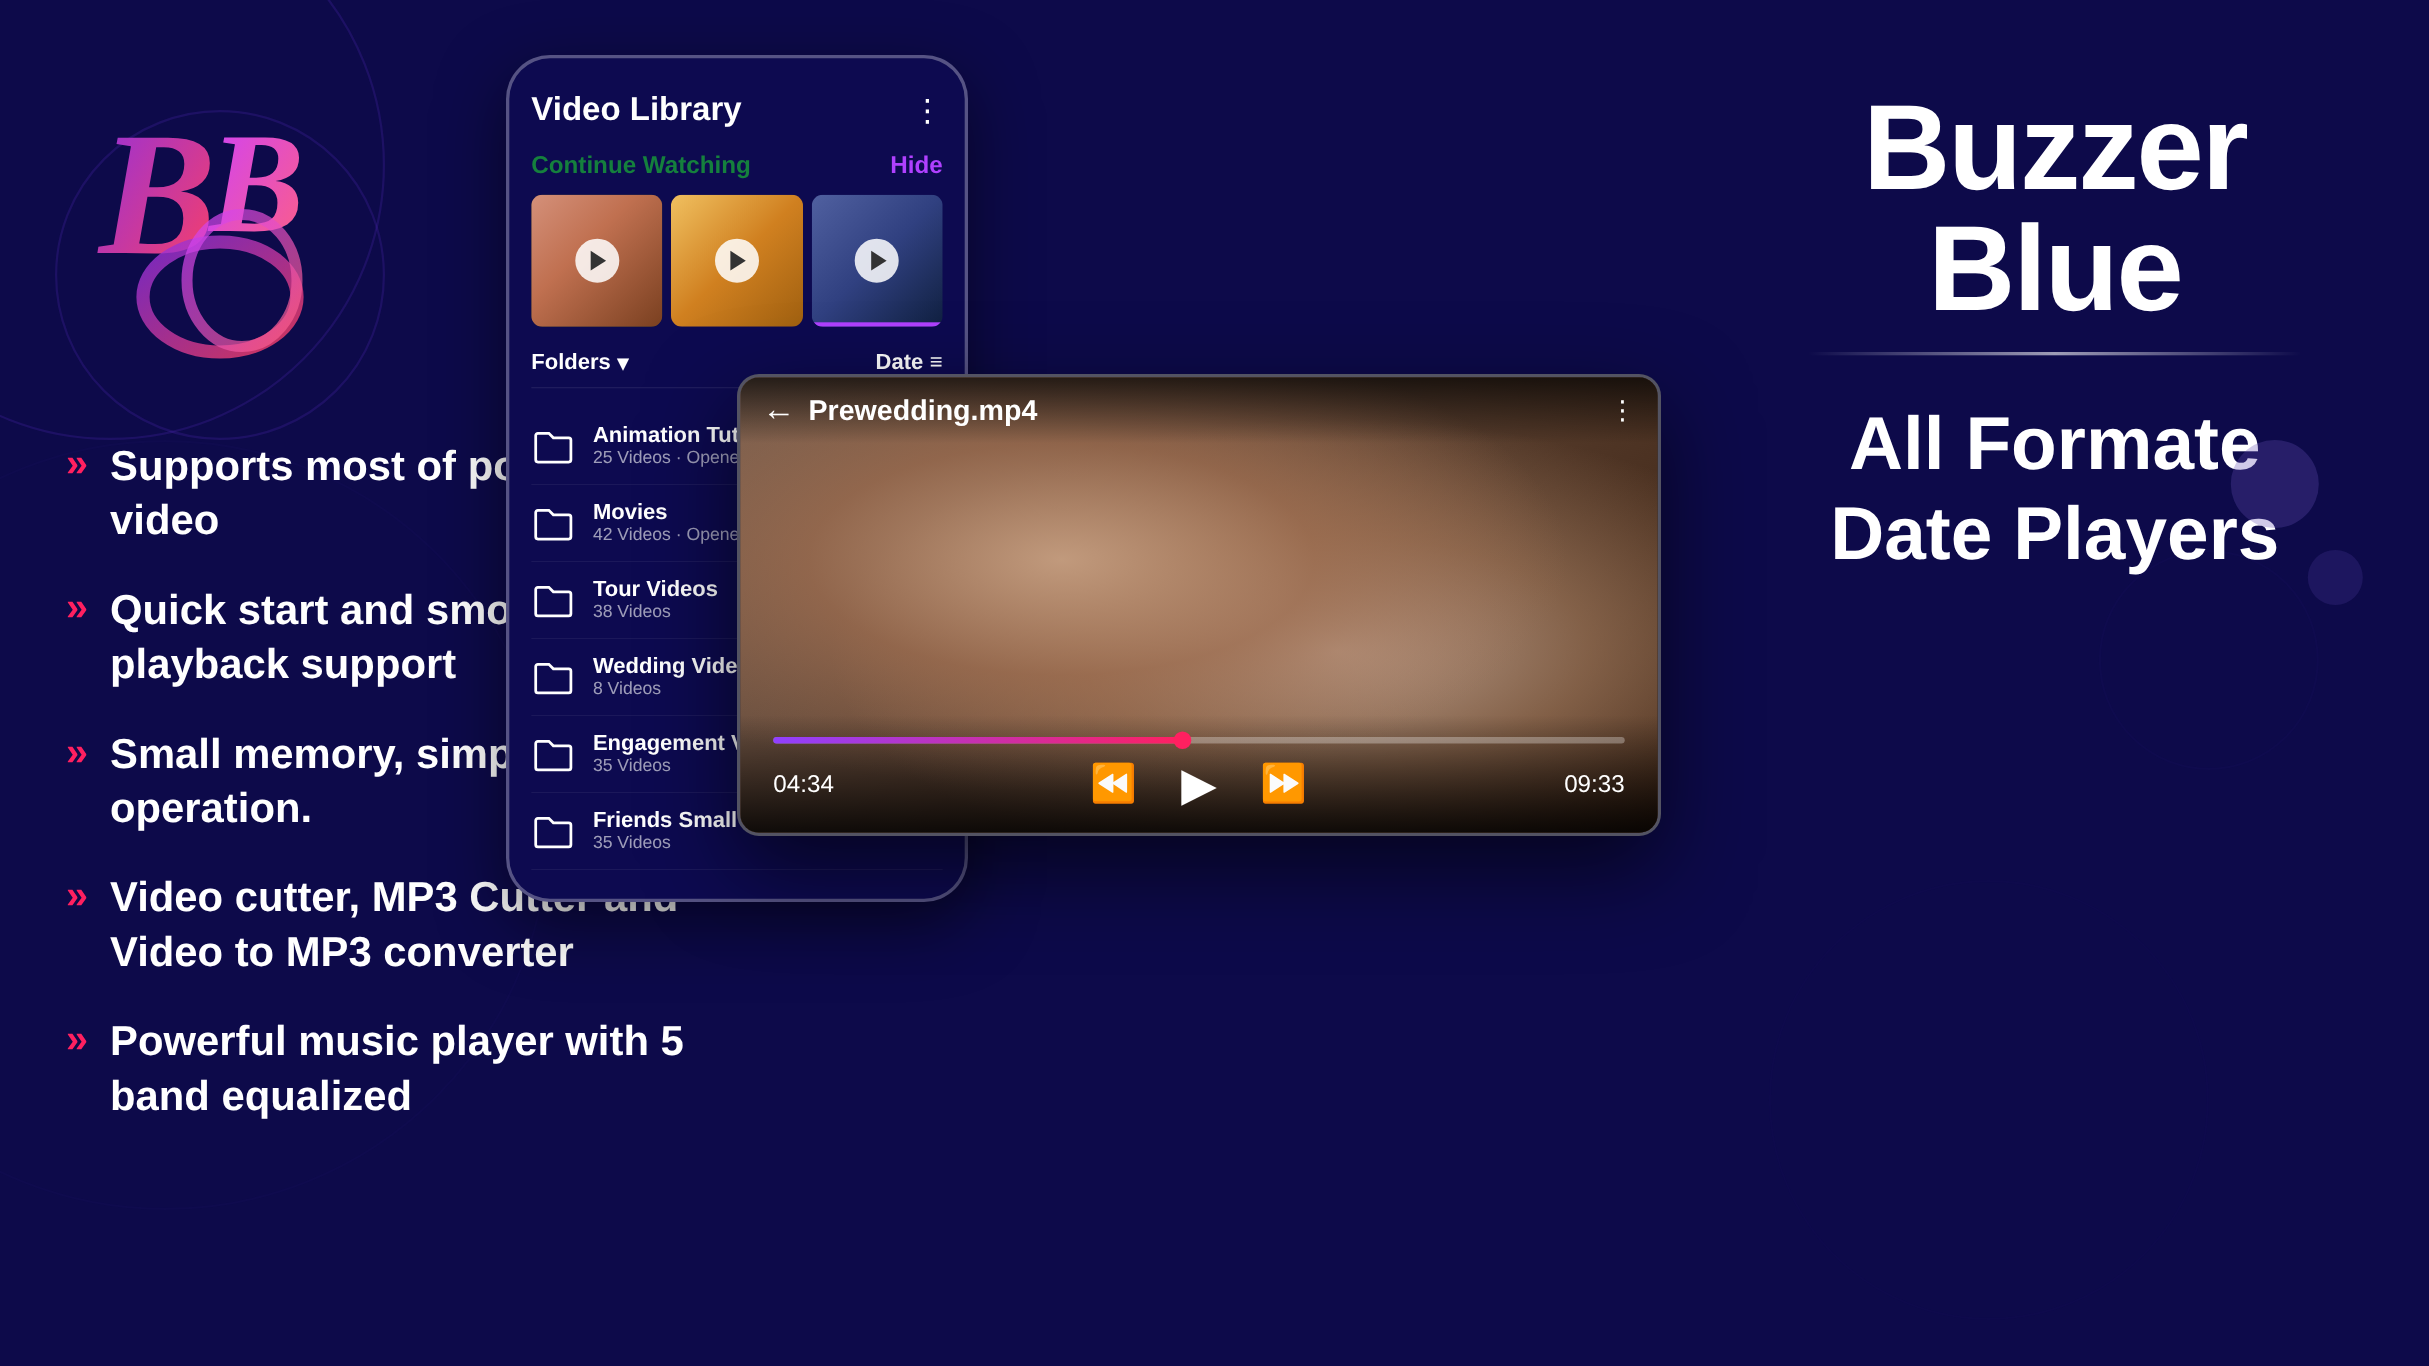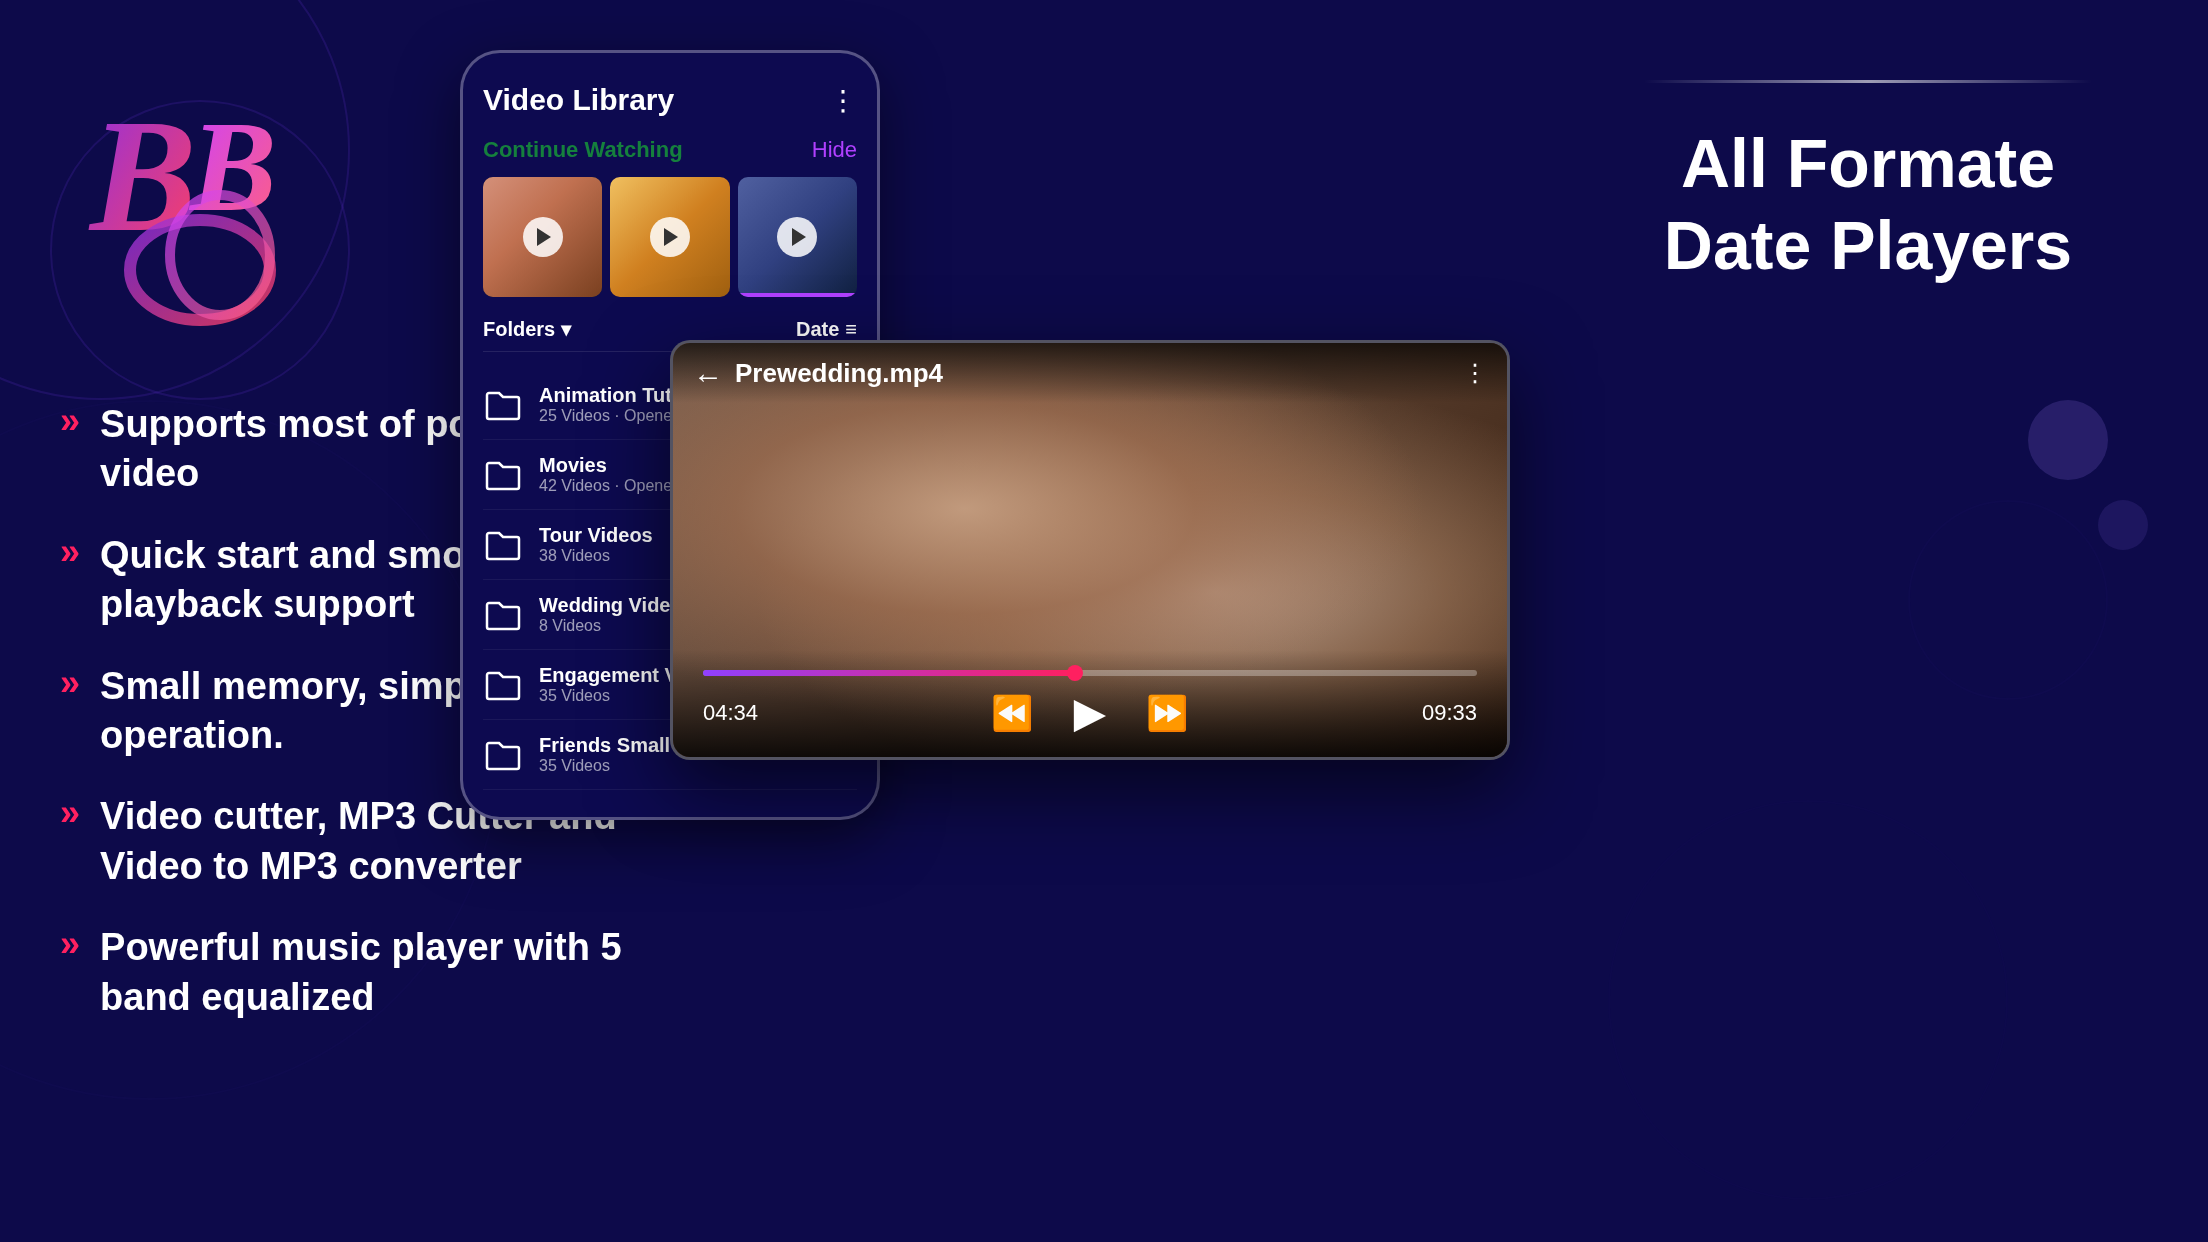--- a/index.html
+++ b/index.html
@@ -124,21 +124,21 @@
 
     .continue-watching-label {
       color: #15803d;
       font-size: 22px;
       font-weight: 600;
     }
 
     .hide-button {
       color: #b040ff;
       font-size: 22px;
-      font-weight: 400;
+      font-weight: 700;
       cursor: pointer;
     }
 
     .thumbnails-row {
       display: flex;
       gap: 8px;
     }
 
     .thumbnail {
       flex: 1;
@@ -670,20 +670,21 @@
         <span class="ctrl-btn">⏪</span>
         <span class="ctrl-btn-play">▶</span>
         <span class="ctrl-btn">⏩</span>
       </div>
       <span class="time-total">09:33</span>
     </div>
   </div>
 </div>
 
 <div class="right-section">
+  <div class="brand-title">Buzzer Blue</div>
   <div class="brand-divider"></div>
   <div class="brand-subtitle">
     <span>All Formate</span><br>
     <span>Date Players</span>
   </div>
 </div>
 
 <div class="deco-circle-1"></div>
 <div class="deco-circle-2"></div>
 

